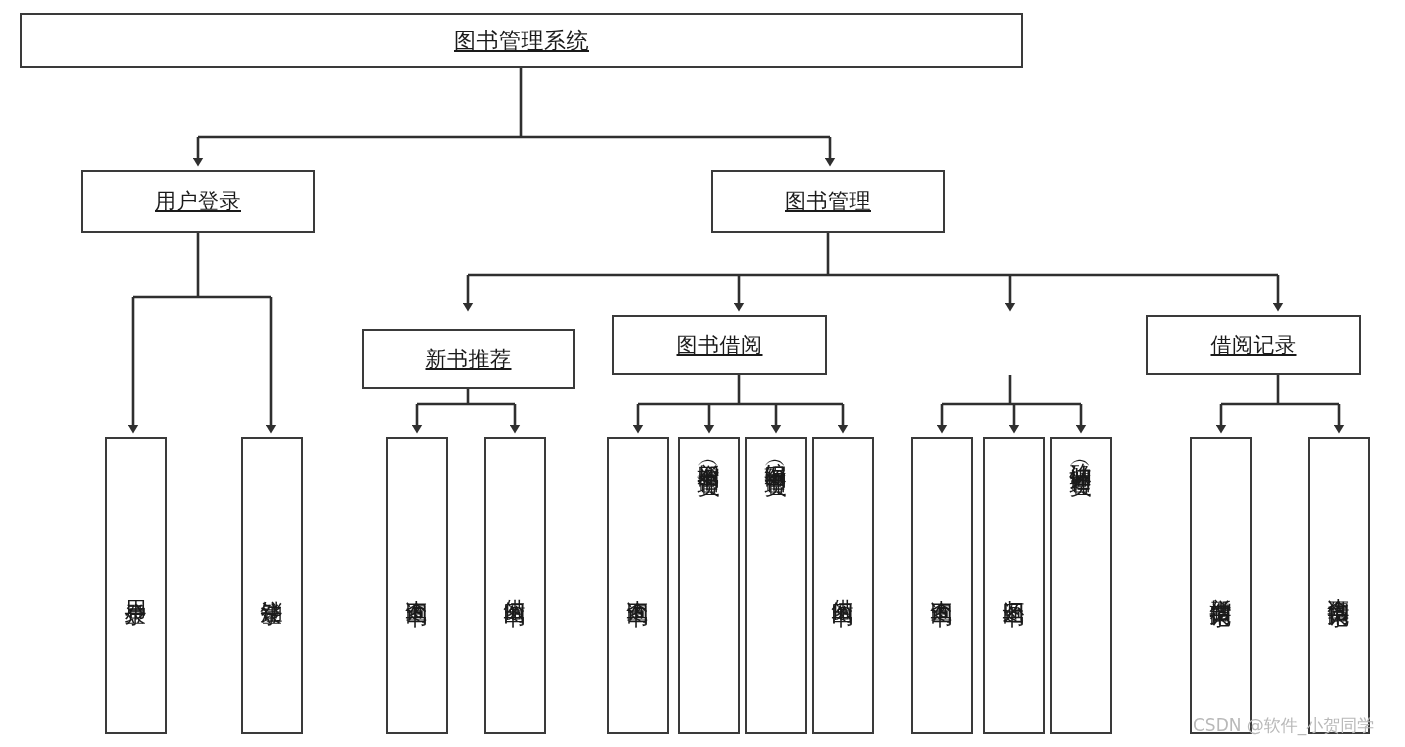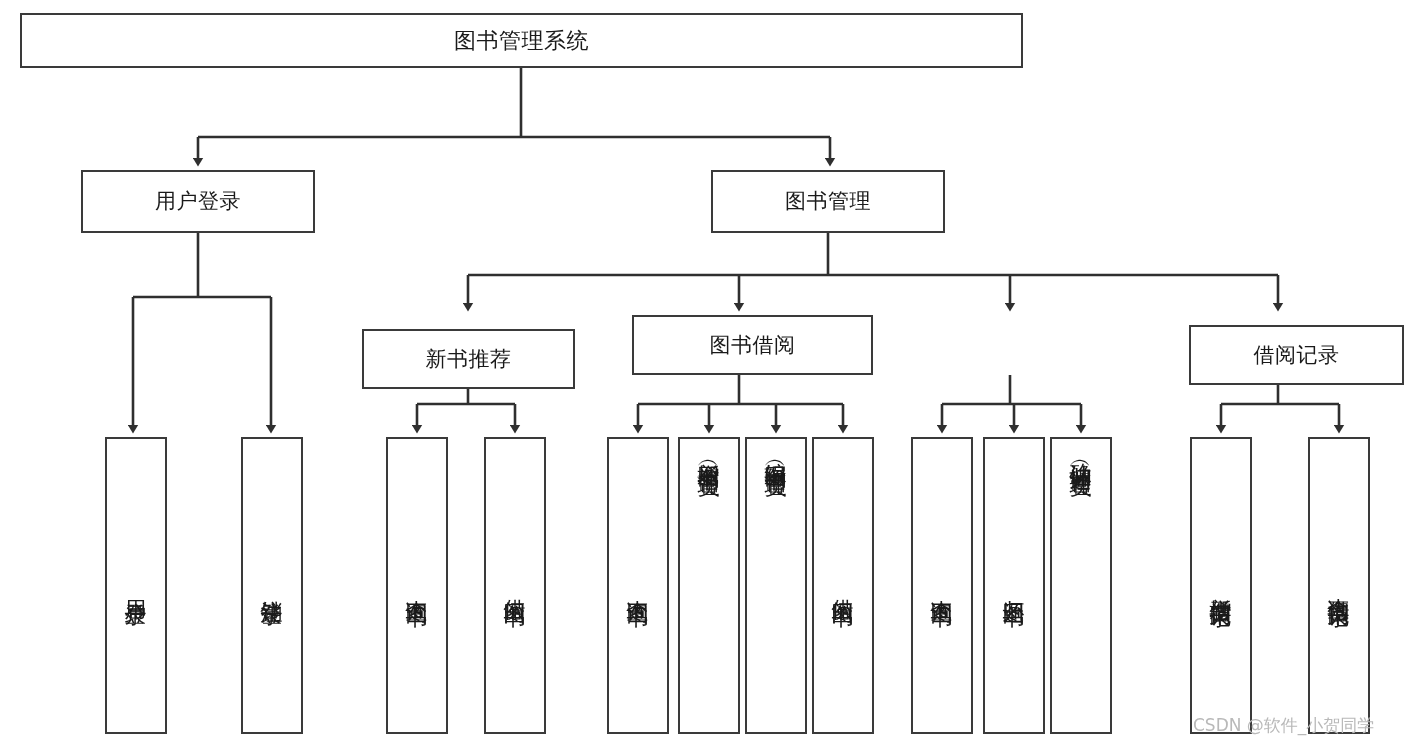--- a/index.html
+++ b/index.html
@@ -37,20 +37,21 @@
   }
   .node .label {
     display: block;
     text-align: center;
     line-height: 1.18;
     letter-spacing: 0.5px;
   }
   .node.horiz .label {
     writing-mode: horizontal-tb;
     font-size: 21px;
+    text-decoration: underline;
   }
   .node.vert {
     align-items: flex-start;
     padding-top: 6px;
   }
   .node.vert .label {
     writing-mode: vertical-rl;
     text-orientation: upright;
     font-size: 22px;
     line-height: 1.05;
@@ -131,24 +132,24 @@
   <div class="node horiz" style="left: 81px; top: 170px; width: 234px; height: 63px;">
     <span class="label">用户登录</span>
   </div>
   <div class="node horiz" style="left: 711px; top: 170px; width: 234px; height: 63px;">
     <span class="label">图书管理</span>
   </div>
 
   <div class="node horiz" style="left: 362px; top: 329px; width: 213px; height: 60px;">
     <span class="label">新书推荐</span>
   </div>
-  <div class="node horiz" style="left: 632px; top: 315px; width: 241px; height: 60px;">
+  <div class="node horiz" style="left: 612px; top: 315px; width: 215px; height: 60px;">
     <span class="label">图书借阅</span>
   </div>
-  <div class="node horiz" style="left: 1189px; top: 315px; width: 215px; height: 60px; margin-top: 10px;">
+  <div class="node horiz" style="left: 1146px; top: 315px; width: 215px; height: 60px;">
     <span class="label">借阅记录</span>
   </div>
 
   <div class="node vert centerv" style="left: 105px; top: 437px; width: 62px; height: 297px;">
     <span class="label">用户登录</span>
   </div>
   <div class="node vert centerv" style="left: 241px; top: 437px; width: 62px; height: 297px;">
     <span class="label">注销登录</span>
   </div>
   <div class="node vert centerv" style="left: 386px; top: 437px; width: 62px; height: 297px;">

